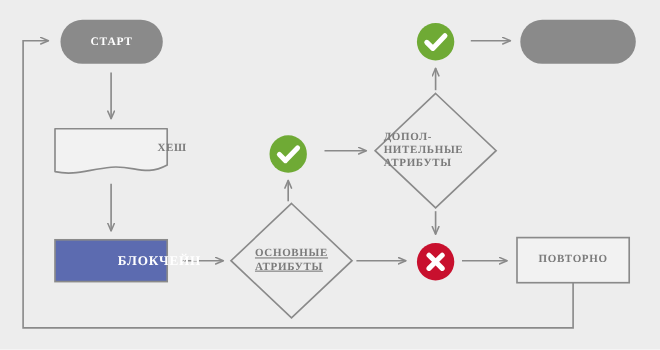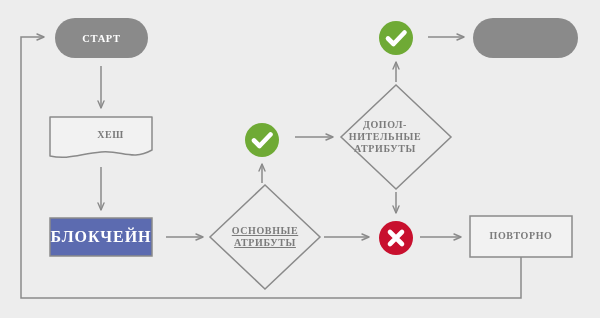--- a/index.html
+++ b/index.html
@@ -22,38 +22,38 @@
     left: 0;
     top: 0;
     width: 600px;
     height: 318px;
   }
   .node-label {
     position: absolute;
     display: flex;
     align-items: center;
     justify-content: center;
-    text-align: center;
     letter-spacing: 0.06em;
     font-weight: bold;
     pointer-events: none;
     white-space: pre-line;
   }
   .lbl-terminator {
     color: #ffffff;
     font-size: 10.5px;
   }
   .lbl-dark {
     color: #7b7b7b;
     font-size: 10px;
     line-height: 1.22;
   }
   .lbl-blue {
     color: #ffffff;
-    font-size: 16px;
+    font-size: 12px;
+    margin-left: 44px;
   }
 </style>
 </head>
 <body>
 
 <div id="canvas">
 
   <svg id="flow-svg" viewBox="0 0 600 318">
     <defs>
       <marker id="ah" markerWidth="9" markerHeight="9" refX="7.6" refY="3.6" orient="auto" markerUnits="userSpaceOnUse">
@@ -111,21 +111,21 @@
     </g>
 
     <g>
       <circle cx="396" cy="238" r="17" fill="#c8102e"></circle>
       <path d="M390,232 L402,244 M402,232 L390,244" fill="none" stroke="#ffffff" stroke-width="4.6" stroke-linecap="round"></path>
     </g>
   </svg>
 
   <div class="node-label lbl-terminator" style="left:55px; top:18px; width:93px; height:40px;">СТАРТ</div>
 
-  <div class="node-label lbl-dark" style="left:50px; top:117px; width:121px; height:36px;">ХЕШ</div>
+  <div class="node-label lbl-dark" style="left:50px; top:117px; width:121px; height:36px;padding-left:46px;">ХЕШ</div>
 
   <div class="node-label lbl-blue" style="left:50px; top:218px; width:102px; height:38px;">БЛОКЧЕЙН</div>
 
   <div class="node-label lbl-dark" style="left:210px; top:211px; width:110px; height:52px;text-decoration:underline;">ОСНОВНЫЕ
 АТРИБУТЫ</div>
 
   <div class="node-label lbl-dark" style="left:330px; top:105px; width:110px; height:64px;">ДОПОЛ-
 НИТЕЛЬНЫЕ
 АТРИБУТЫ</div>
 

